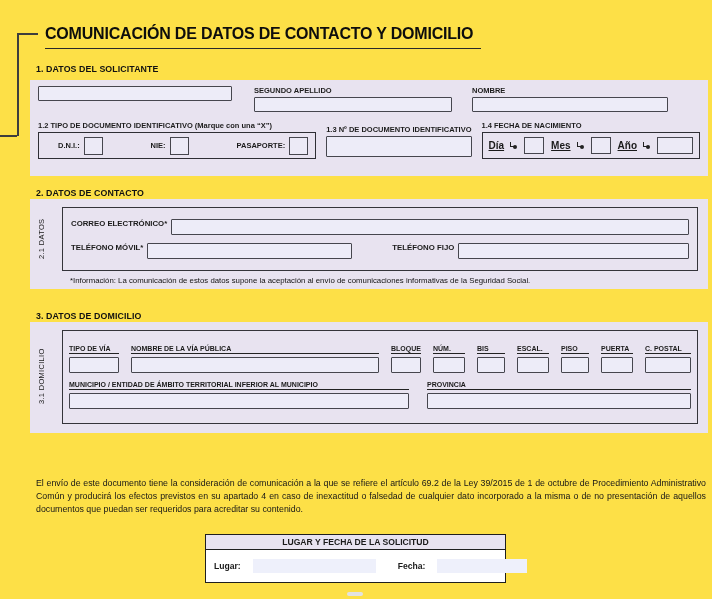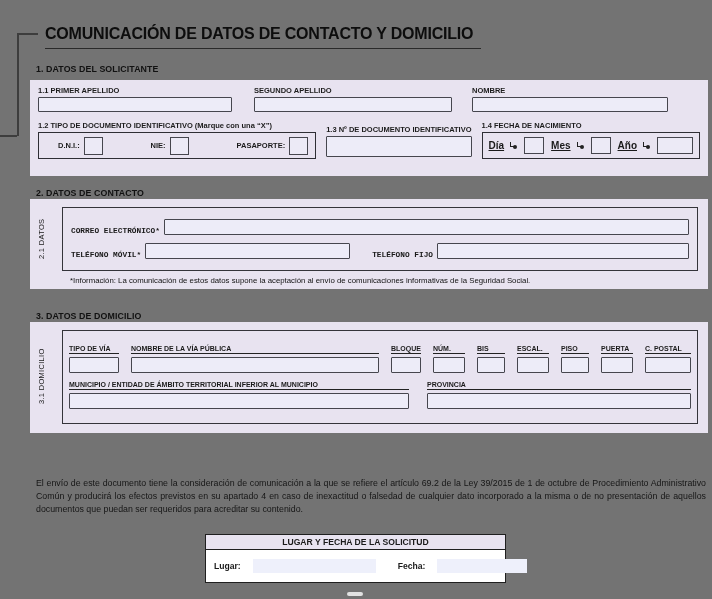--- a/index.html
+++ b/index.html
@@ -1,18 +1,18 @@
 <!DOCTYPE html>
 <html><head>
 <meta charset="utf-8">
 <style>
   * { margin:0; padding:0; box-sizing:border-box; }
   html,body { background:#fff; }
   body { font-family:"Liberation Sans", sans-serif; color:#1a1a1a; }
-  #page { position:relative; width:712px; height:599px; background:#737373; overflow:hidden; }
+  #page { position:relative; width:712px; height:599px; background:#fde047; overflow:hidden; }
 
   
   .bracket-top  { position:absolute; left:17px; top:33px;  width:21px; height:0;   border-top:2px solid #3d3d3d; }
   .bracket-side { position:absolute; left:17px; top:33px;  width:0;    height:103px; border-left:2px solid #3d3d3d; }
   .bracket-bot  { position:absolute; left:0;   top:135px;  width:17px; height:0;   border-top:2px solid #3d3d3d; }
 
   .doc-title { position:absolute; left:45px; top:25px; font-size:16px; font-weight:bold; letter-spacing:-0.2px; color:#0d0d0d; white-space:nowrap; }
   .title-rule { position:absolute; left:45px; top:48px; width:436px; height:0; border-top:1.5px solid #2a2a2a; }
 
   .sec-heading { position:absolute; font-size:8.8px; font-weight:bold; color:#111; letter-spacing:0.1px; }
@@ -53,25 +53,25 @@
   .dbox { width:20px; height:17px; background:#eceaf6; border:1.4px solid #46464e; }
   .dbox.wide { width:36px; }
 
   
   .vlabel { position:absolute; left:7px; writing-mode:vertical-rl; transform:rotate(180deg); font-size:7.5px; color:#1a1a1a; letter-spacing:0.3px; text-align:center; white-space:nowrap; }
   #band2 .vlabel { top:12px; height:56px; }
   #band3 .vlabel { top:22px; height:64px; }
 
   .innerbox { position:absolute; left:32px; width:636px; border:1.6px solid #34343a; }
   #ibox2 { top:8px; height:64px; padding:4px 8px; display:flex; flex-direction:column; justify-content:space-evenly; }
-  .frow { display:flex; align-items:flex-end;font-family:Liberation Mono, monospace; }
+  .frow { display:flex; align-items:flex-start; }
   .lab-inline { font-size:7.8px; font-weight:bold; white-space:nowrap; margin-right:4px; }
   .correo-input { flex:1; height:16px; }
   .movil-input { width:205px; height:16px; }
-  .fijo-label { margin-left:22px; }
+  .fijo-label { margin-left:40px; }
   .fijo-input { flex:1; height:16px; }
   .note { position:absolute; left:40px; bottom:4px; font-size:7.8px; color:#111; }
 
   #ibox3 { top:8px; height:94px; padding:5px 6px; display:flex; flex-direction:column; justify-content:space-evenly; }
   .uflabel { display:block; font-size:7px; font-weight:bold; white-space:nowrap; border-bottom:1px solid #222; padding-bottom:1px; margin-bottom:3px; overflow:visible; }
   .row3a { display:flex; justify-content:space-between; align-items:flex-start; }
   .sfg .field, .row3a .field { height:16px; }
   .fg-tipovia { width:50px; }
   .fg-nomvia  { width:248px; }
   .sfg-0 { width:30px; } .sfg-1 { width:32px; } .sfg-2 { width:28px; }
@@ -104,21 +104,20 @@
   <div class="bracket-bot"></div>
 
   <div class="doc-title">COMUNICACIÓN DE DATOS DE CONTACTO Y DOMICILIO</div>
   <div class="title-rule"></div>
 
   <div class="sec-heading" id="h1">1. DATOS DEL SOLICITANTE</div>
 
   <div class="band" id="band1">
     <div class="row1">
       <div class="fg-primer">
-        <span class="flabel">1.1 PRIMER APELLIDO</span>
         <input class="field" type="text" value="" style="">
       </div>
       <div class="fg-segundo">
         <span class="flabel">SEGUNDO APELLIDO</span>
         <input class="field" type="text" value="" style="">
       </div>
       <div class="fg-nombre">
         <span class="flabel">NOMBRE</span>
         <input class="field" type="text" value="" style="">
       </div>

